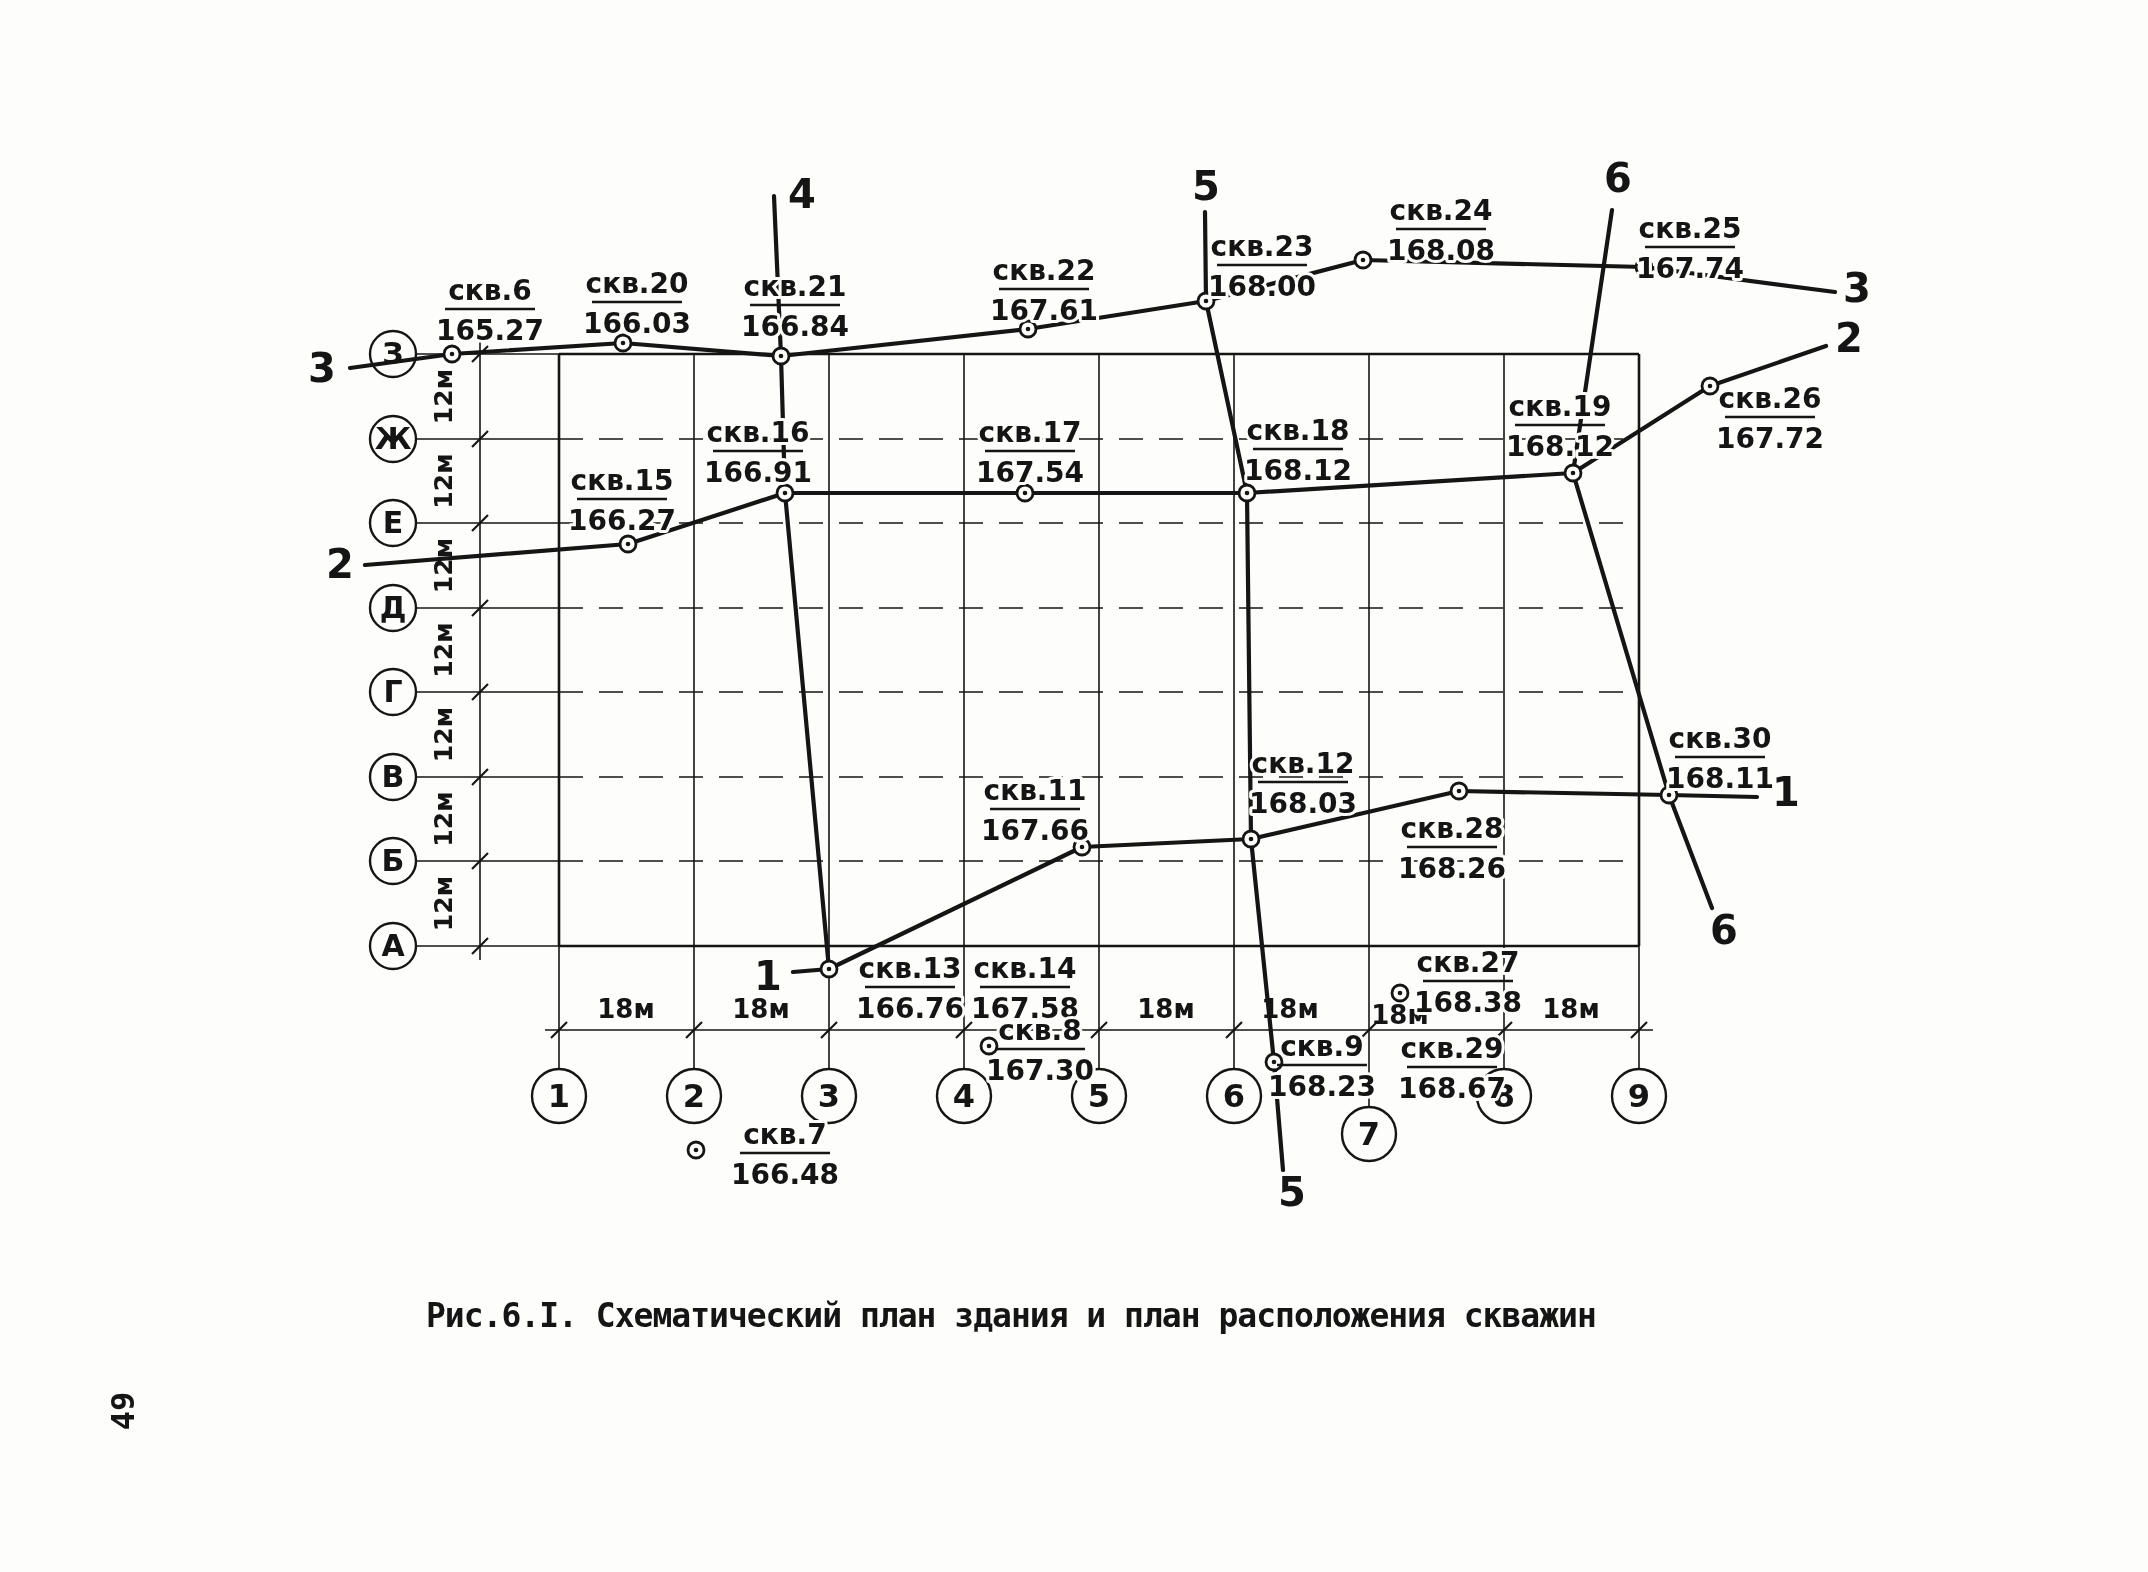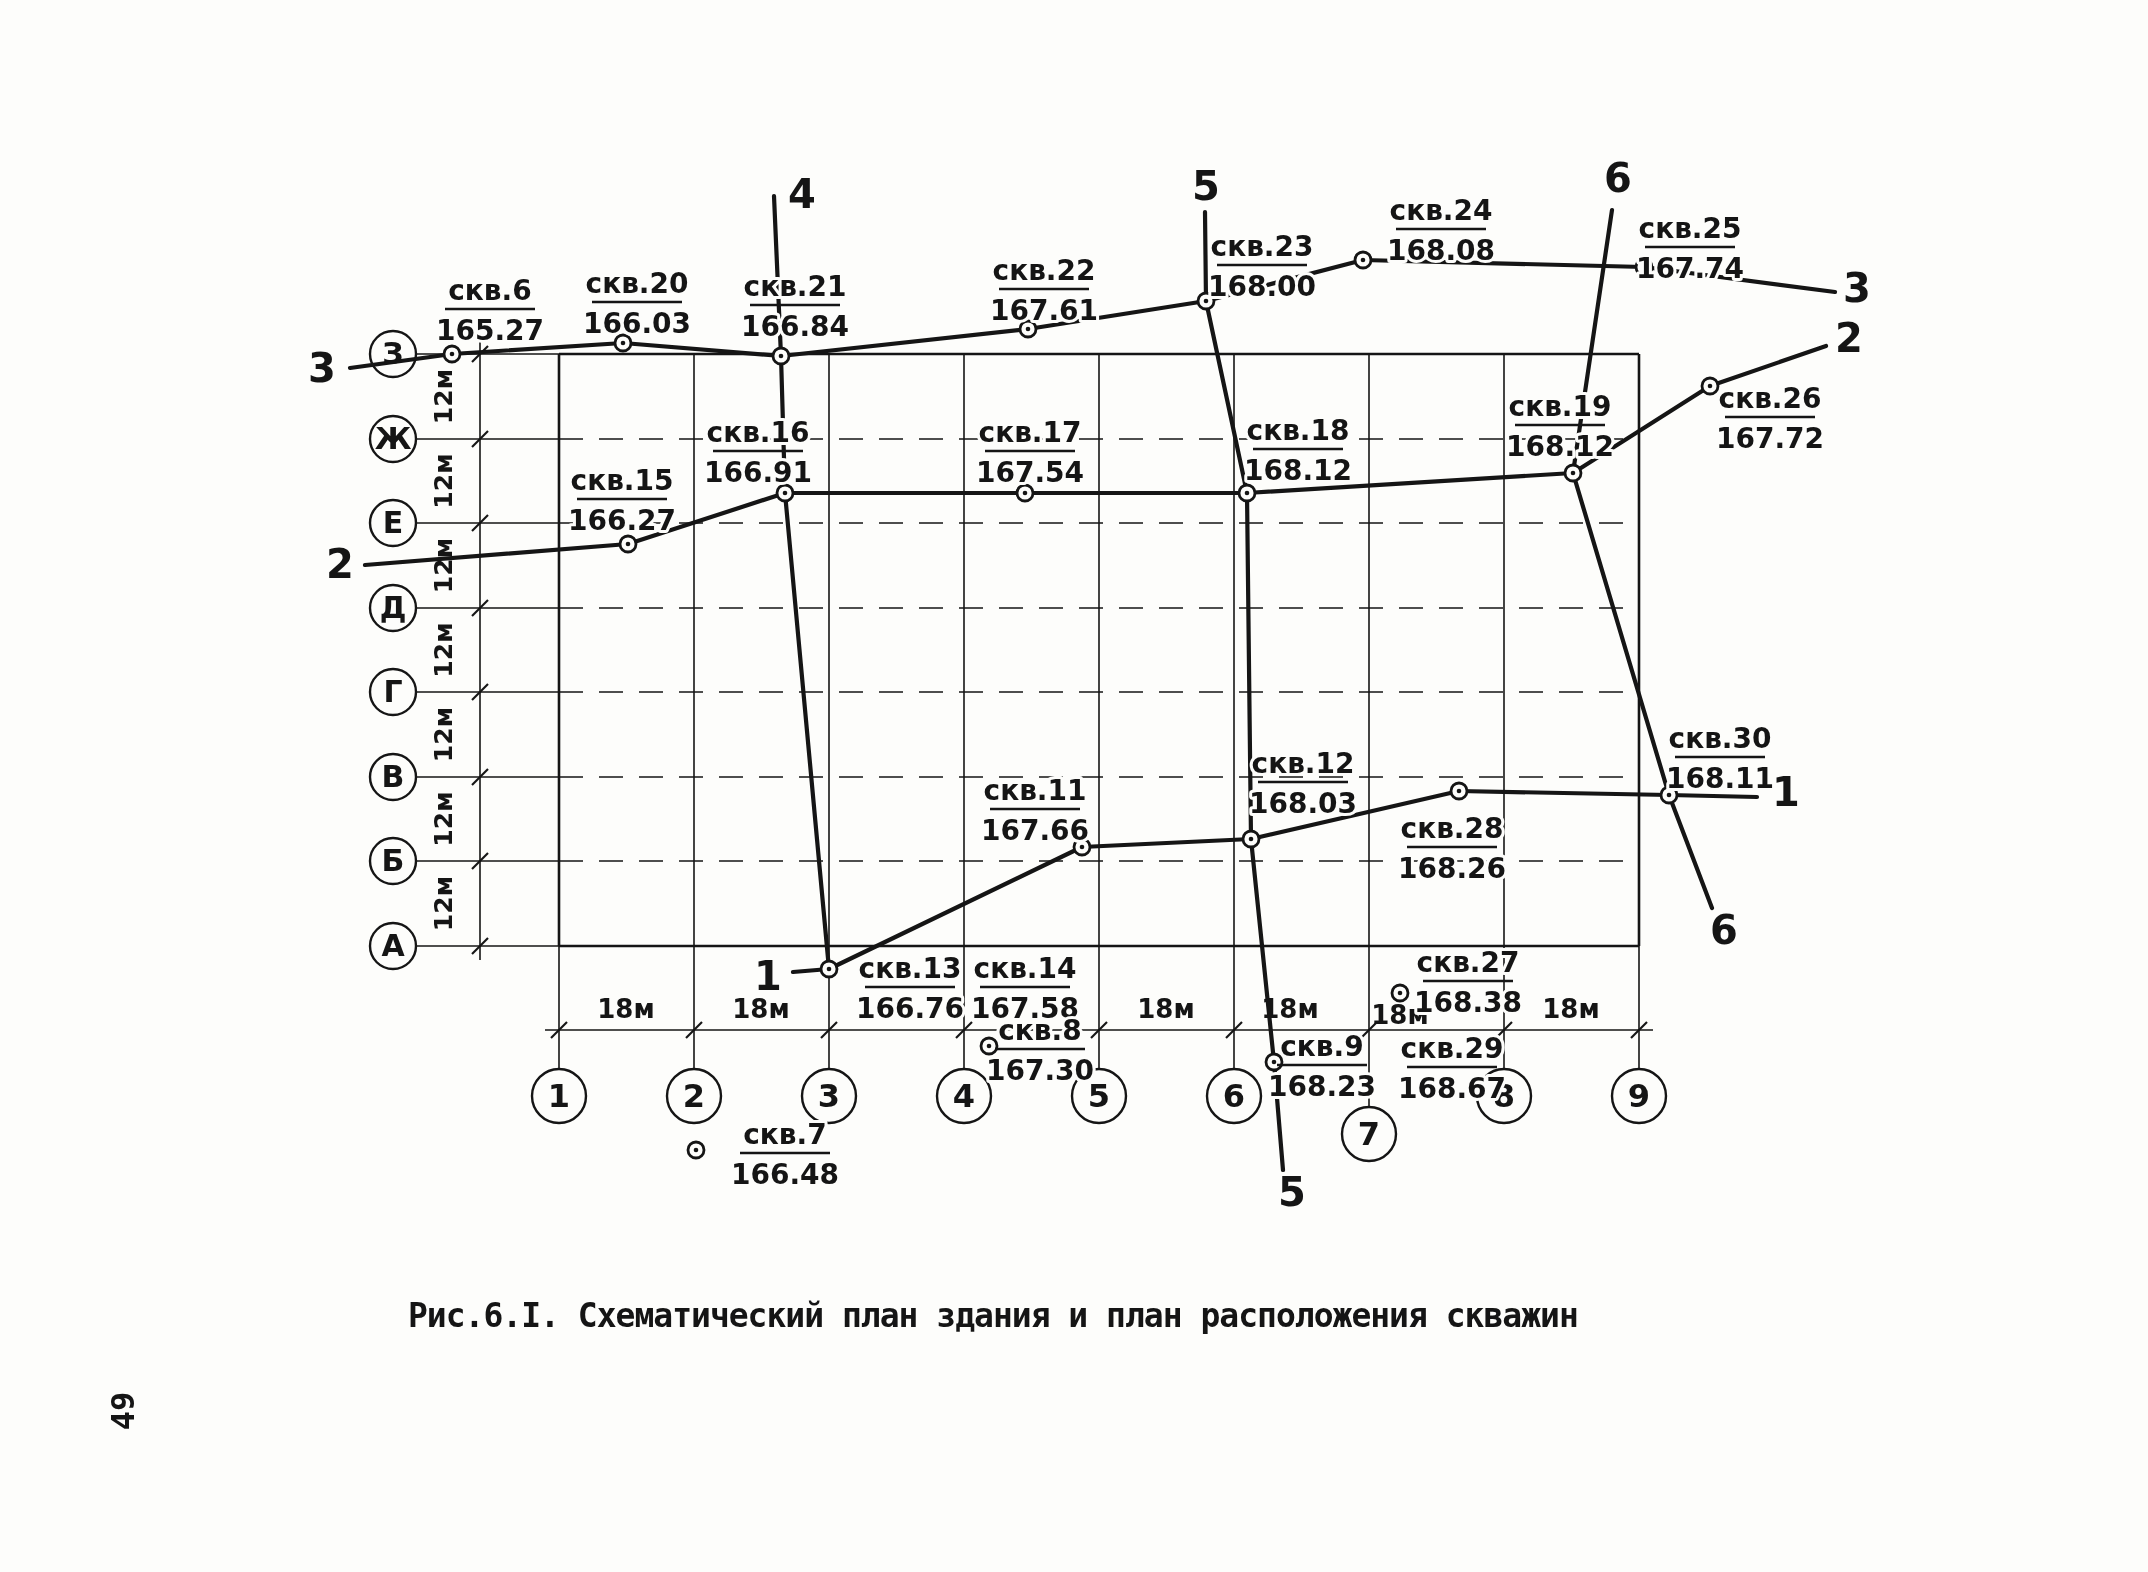--- a/index.html
+++ b/index.html
@@ -1,21 +1,21 @@
 <!DOCTYPE html>
 <html><head>
 <meta charset="utf-8">
 <style>
   html,body{margin:0;padding:0;background:#e9e9e9;}
   .page{position:relative;width:2148px;height:1572px;background:#fdfdfb;overflow:hidden;
         font-family:"DejaVu Sans",sans-serif;}
   svg{position:absolute;left:0;top:0;}
   svg text{font-family:"DejaVu Sans",sans-serif;fill:#151515;}
   .halo{paint-order:stroke;stroke:#fdfdfb;stroke-width:6px;stroke-linejoin:round;}
-  .caption{position:absolute;left:408px;top:1296px;color:#151515;white-space:nowrap;
+  .caption{position:absolute;left:426px;top:1296px;color:#151515;white-space:nowrap;
            font-family:"DejaVu Sans Mono",monospace;font-weight:bold;font-size:33px;letter-spacing:-1px;}
   .page-number{position:absolute;left:104px;top:1392px;color:#151515;
            font-family:"DejaVu Sans Mono",monospace;font-weight:bold;font-size:32px;
            transform:rotate(-90deg);transform-origin:center;}
 </style>
 </head>
 <body>
 
 <div class="page">
   <svg id="plan" viewBox="0 0 2148 1572" width="2148" height="1572">

